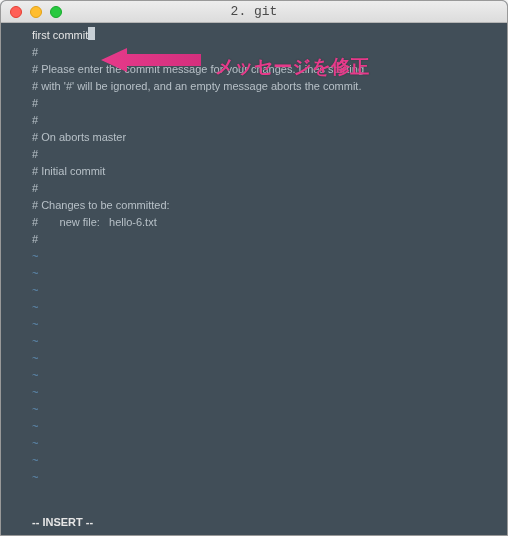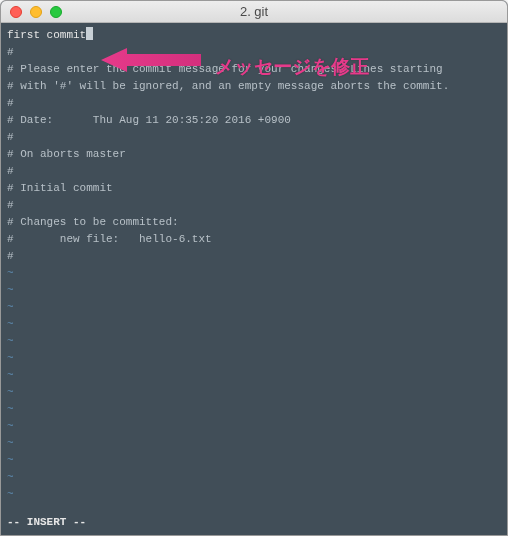--- a/index.html
+++ b/index.html
@@ -36,32 +36,32 @@
     position: absolute;
     left: 0;
   }
   .dot { width: 12px; height: 12px; border-radius: 50%; }
   .dot.red { background: #ff5f57; border: 1px solid #e33e32; }
   .dot.yellow { background: #ffbd2e; border: 1px solid #e1a116; }
   .dot.green { background: #28c940; border: 1px solid #17a92c; }
   .title {
     flex: 1;
     text-align: center;
-    font-family: Liberation Sans, sans-serif;
+    font-family: Liberation Mono, monospace;
     font-size: 13px;
     color: #4a4a4a;
   }
   .term {
     position: relative;
     padding: 4px 6px;
     color: #e6e6e6;
     line-height: 17px;
     height: calc(100% - 22px);
   }
-  .line { white-space: pre; font-family: Liberation Mono, monospace; font-size: 11px; }
+  .line { white-space: pre; font-family: Liberation Sans, sans-serif; font-size: 11px; margin-left: 25px; }
   .cursor {
     display: inline-block;
     width: 7px;
     height: 13px;
     background: #c8d0d6;
     vertical-align: text-bottom;
     margin-bottom: 1px;
   }
   .comment { color: #b7c0c7; }
   .tilde { color: #5f8eb5; }
@@ -99,21 +99,20 @@
     <div class="title">2. git</div>
   </div>
 
   <div class="term">
     <div class="line"><span>first commit</span><span class="cursor"></span></div>
     <div id="comments">
         <div class="line comment">#</div>
         <div class="line comment"># Please enter the commit message for your changes. Lines starting</div>
         <div class="line comment"># with '#' will be ignored, and an empty message aborts the commit.</div>
         <div class="line comment">#</div>
-        <div class="line comment"># Date:      Thu Aug 11 20:35:20 2016 +0900</div>
         <div class="line comment">#</div>
         <div class="line comment"># On aborts master</div>
         <div class="line comment">#</div>
         <div class="line comment"># Initial commit</div>
         <div class="line comment">#</div>
         <div class="line comment"># Changes to be committed:</div>
         <div class="line comment">#       new file:   hello-6.txt</div>
         <div class="line comment">#</div>
       </div>
     <div id="tildes">

